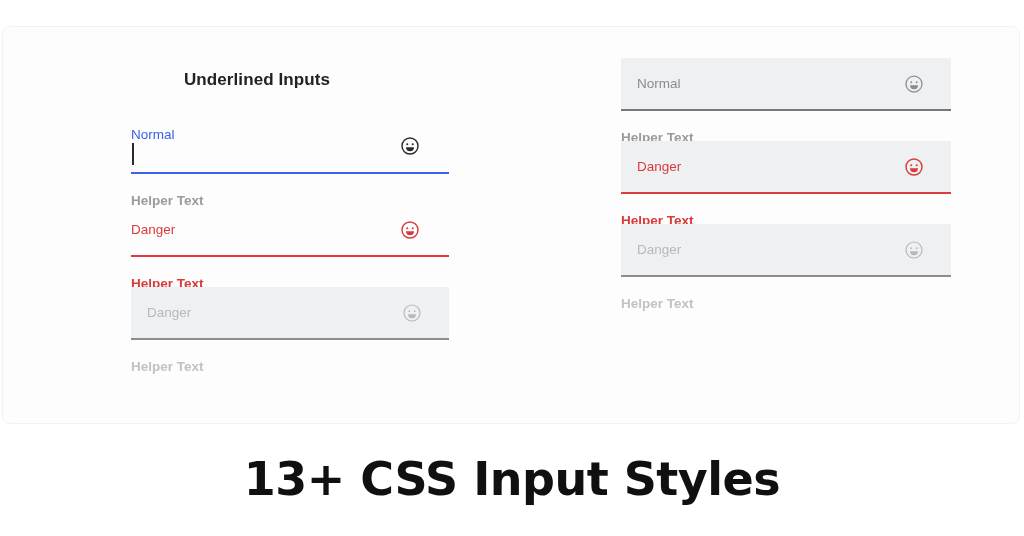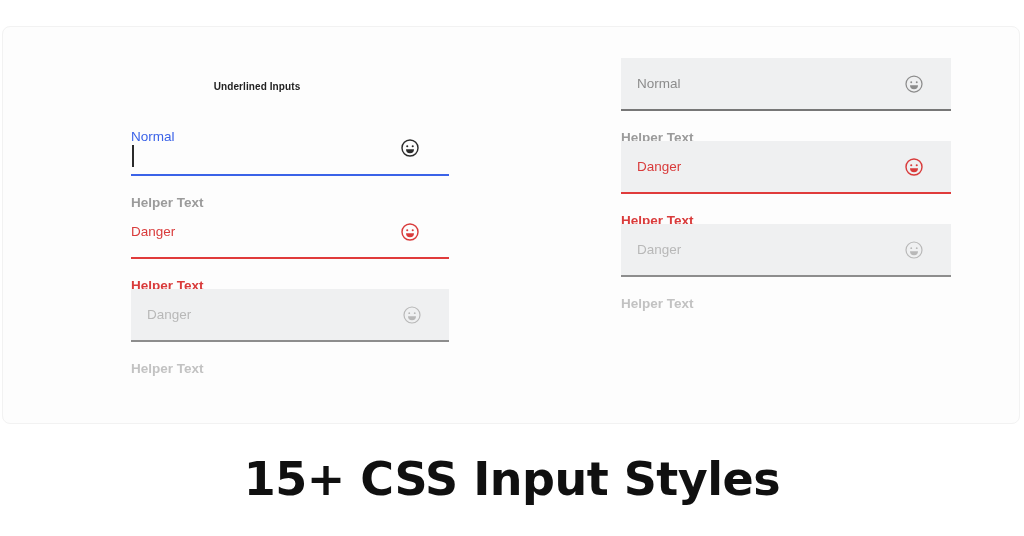--- a/index.html
+++ b/index.html
@@ -33,25 +33,25 @@
     inset: 0;
     display: flex;
   }
   .column {
     flex: 1 1 0;
     position: relative;
   }
 
   .col-title {
     text-align: center;
-    font-size: 10px;
+    font-size: 17px;
     font-weight: bold;
     color: #222222;
     letter-spacing: 0.1px;
-    margin-top: 54px;
+    margin-top: 43px;
   }
 
   
   .fields {
     position: relative;
     margin-top: 31px;
   }
   .field {
     position: relative;
     height: 83px;
@@ -296,13 +296,13 @@
             <div class="helper">Helper Text</div>
           </div>
         </div>
 
       </div>
     </div>
 
   </div>
 </div>
 
-<div class="page-heading">15+ CSS Input Styles</div>
+<div class="page-heading">13+ CSS Input Styles</div>
 
 </body></html>

